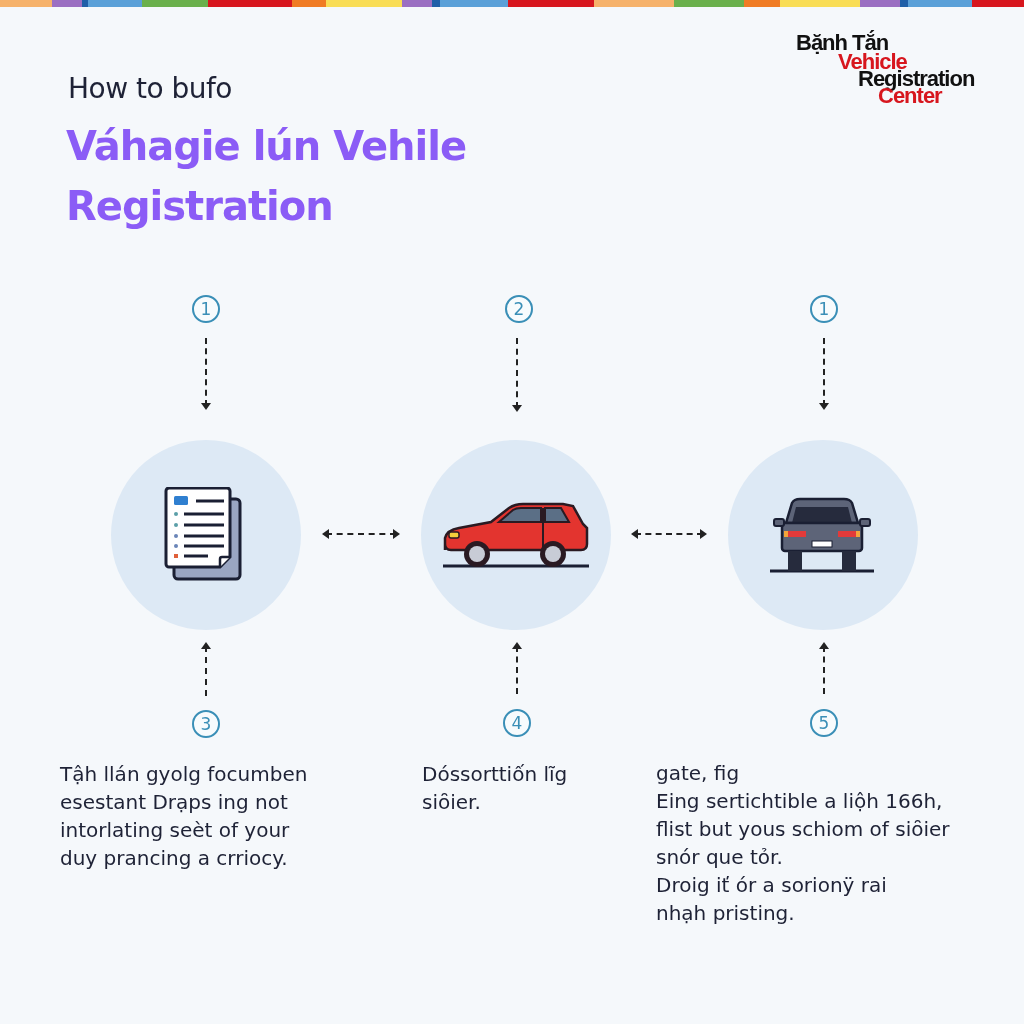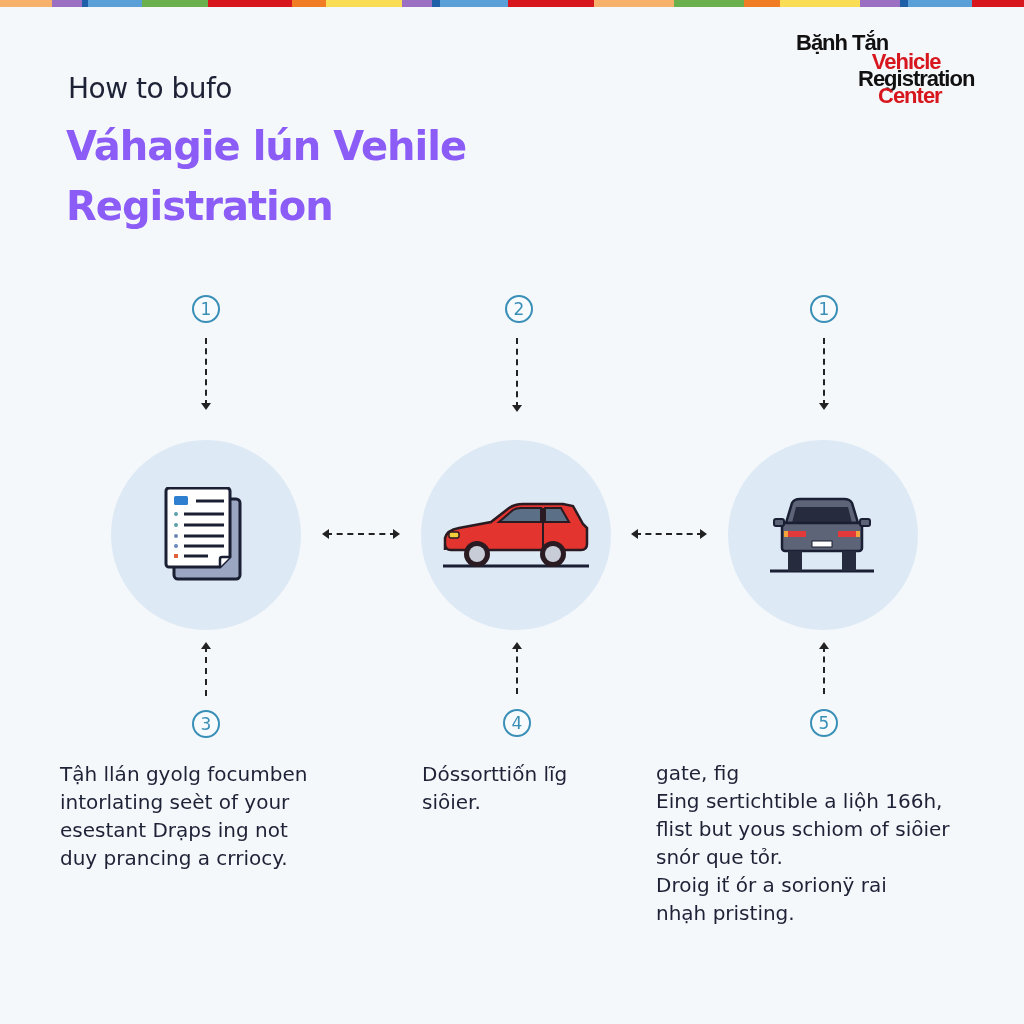--- a/index.html
+++ b/index.html
@@ -14,21 +14,21 @@
       position: absolute; left: 0; top: 0; width: 1024px; height: 7px;
       display: flex;
     }
     .top-stripe span { height: 100%; display: block; }
 
     .logo {
       position: absolute; left: 796px; top: 32px;
       font-weight: bold; letter-spacing: -1px; line-height: 22px;
     }
     .logo .l1 { font-size: 22px; color: #111; }
-    .logo .l2 { font-size: 22px; color: #d7161e; padding-left: 42px; margin-top: -3px; text-align: center; }
+    .logo .l2 { font-size: 22px; color: #d7161e; padding-left: 42px; margin-top: -3px; }
     .logo .l3 { font-size: 22px; color: #111; padding-left: 62px; margin-top: -5px; }
     .logo .l4 { font-size: 22px; color: #d7161e; padding-left: 82px; margin-top: -5px; }
 
     .subtitle {
       position: absolute; left: 68px; top: 72px;
       font-size: 28px; font-weight: normal; color: #1e2236;
       font-family: "DejaVu Sans", sans-serif; letter-spacing: -0.5px;
     }
     .title {
       position: absolute; left: 66px; top: 116px;
@@ -181,22 +181,22 @@
 <div class="vline arrow-up" style="left:205px;top:646px;height:50px"></div>
 <div class="vline arrow-up" style="left:516px;top:646px;height:48px"></div>
 <div class="vline arrow-up" style="left:823px;top:646px;height:48px"></div>
 
 <div class="num" style="left:192px;top:710px">3</div>
 <div class="num" style="left:503px;top:709px">4</div>
 <div class="num" style="left:810px;top:709px">5</div>
 
 <div class="desc" style="left:60px;top:760px;width:292px">
   <div>Tậh llán gyolg focumben</div>
+  <div>esestant Drạps ing not</div>
   <div>intorlating seèt of your</div>
-  <div>esestant Drạps ing not</div>
   <div>duy prancing a crriocy.</div>
 </div>
 
 <div class="desc" style="left:422px;top:760px;width:212px">
   <div>Dóssorttiốn lĩg</div>
   <div>siȏier.</div>
 </div>
 
 <div class="desc" style="left:656px;top:759px;width:330px">
   <div>gate, fig</div>

